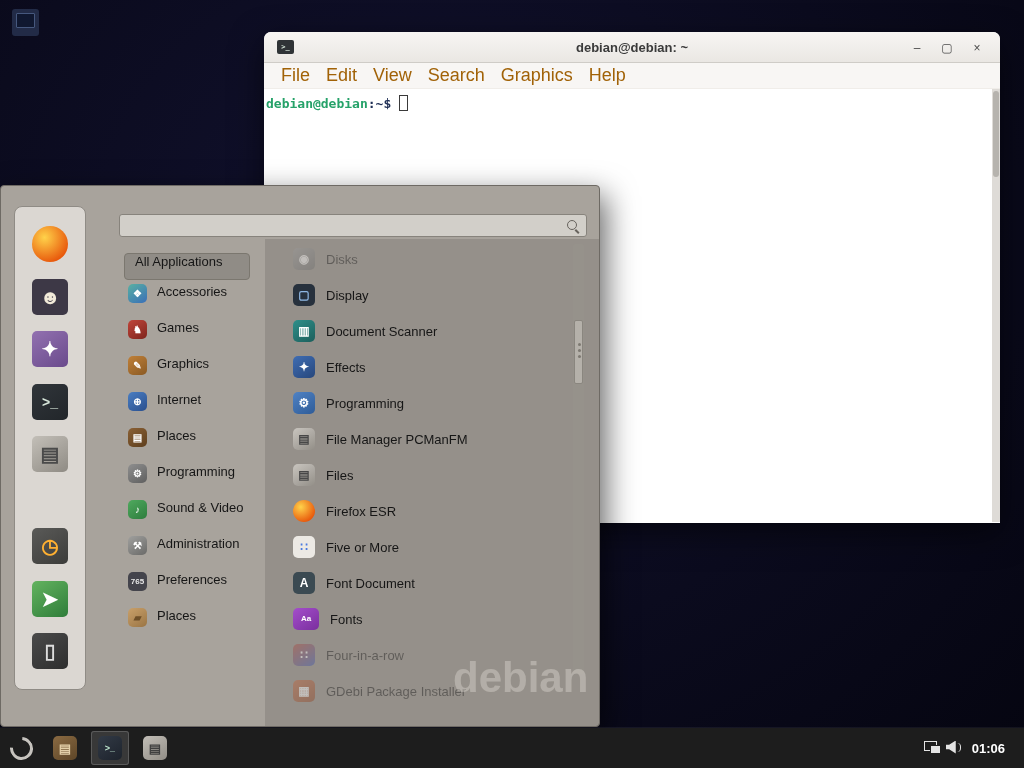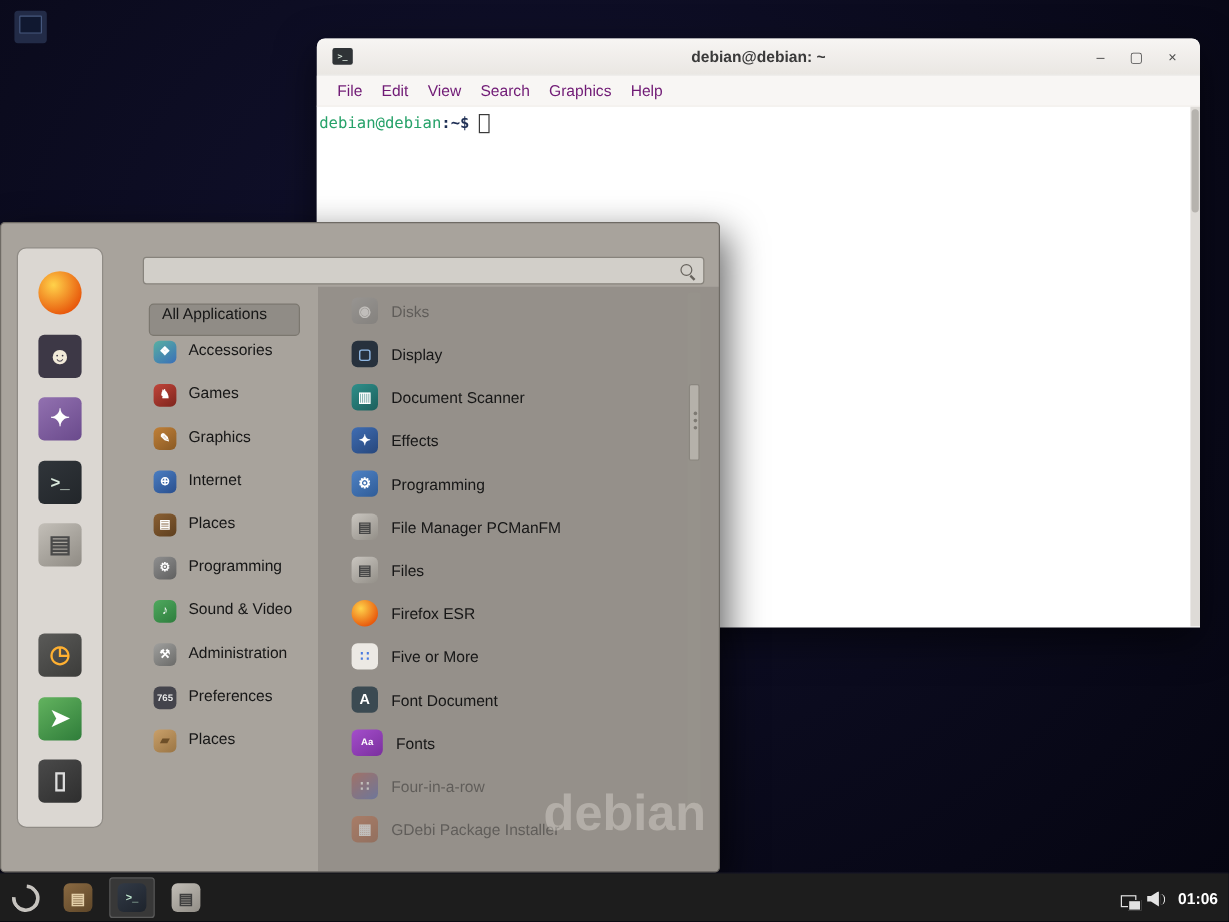--- a/index.html
+++ b/index.html
@@ -10,23 +10,23 @@
   .desk-icon::after { content:""; position:absolute; left:4px; top:4px; right:4px; bottom:8px; background:#101830; border:1px solid #46587e; border-radius:1px; }
 
   
   .term { position:absolute; left:264px; top:32px; width:736px; height:491px; background:#ffffff; border-radius:7px 7px 0 0; box-shadow:0 10px 32px rgba(0,0,0,.55); }
   .term-titlebar { position:relative; height:31px; background:linear-gradient(#f7f5f3,#eae7e3); border-bottom:1px solid #cfccc7; border-radius:7px 7px 0 0; display:flex; align-items:center; }
   .term-title { position:absolute; left:0; right:0; text-align:center; font-size:13px; font-weight:bold; color:#3a3a3a; }
   .term-win-icon { margin-left:13px; width:17px; height:14px; background:#2f3336; border-radius:2px; color:#d7e6da; font:bold 7px "DejaVu Sans Mono",monospace; display:flex; align-items:center; justify-content:center; z-index:1; }
   .term-btns { position:absolute; right:8px; top:0; height:31px; display:flex; align-items:center; }
   .term-btn { width:30px; text-align:center; color:#4c4c4c; font-size:12px; cursor:pointer; }
   .term-menubar { height:26px; background:#f8f6f4; display:flex; align-items:center; padding-left:9px; border-bottom:1px solid #f0ede9; }
-  .term-menu-item { font-size:13px; color:#701a75; padding:3px 8px; cursor:pointer; }
+  .term-menu-item { font-size:18px; color:#a16207; padding:3px 8px; cursor:pointer; }
   .term-body { position:relative; height:calc(491px - 58px); background:#fff; font:13px "DejaVu Sans Mono",monospace; padding:6px 2px; }
-  .prompt-user { color:#26a269; font-weight:normal; }
+  .prompt-user { color:#26a269; font-weight:bold; }
   .prompt-rest { color:#1f2f55; font-weight:bold; }
   .term-cursor { display:inline-block; width:9px; height:16px; border:1px solid #3a3a3a; margin-left:8px; vertical-align:text-bottom; }
   .term-scroll { position:absolute; right:0; top:0; width:8px; height:100%; background:#dedbd7; }
   .term-scroll-thumb { position:absolute; left:1px; top:2px; width:6px; height:86px; background:#b6b3ae; border-radius:3px; }
 
   
   .menu { position:absolute; left:0; top:185px; width:600px; height:542px; background:#a8a39c; border:1px solid #6e6a64; border-radius:4px; box-shadow:6px 10px 30px rgba(0,0,0,.6); }
   .menu-dark-col { position:absolute; left:264px; top:53px; width:334px; height:487px; background:rgba(52,49,45,.16); }
   .fav-strip { position:absolute; left:13px; top:20px; width:72px; height:484px; background:#dbd7d2; border:1px solid #8f8b85; border-radius:8px; }
   .fav { position:absolute; left:50%; transform:translateX(-50%); width:42px; height:42px; display:flex; align-items:center; justify-content:center; cursor:pointer; }
@@ -49,21 +49,21 @@
   .menu-scroll-thumb::after { content:""; position:absolute; left:3px; top:22px; width:3px; height:3px; border-radius:50%; background:#7d7972; box-shadow:0 6px 0 #7d7972, 0 12px 0 #7d7972; }
   .menu-watermark { position:absolute; left:452px; top:468px; font-size:42px; font-weight:bold; color:rgba(226,221,212,.40); }
 
   
   .taskbar { position:absolute; left:0; bottom:0; width:1024px; height:40px; background:#1d1d1d; display:flex; align-items:center; box-shadow:0 -1px 0 rgba(255,255,255,.06); }
   .tb-menu { width:36px; height:36px; margin-left:3px; display:flex; align-items:center; justify-content:center; cursor:pointer; border-radius:3px; }
   .swirl { width:23px; height:23px; border-radius:50%; border:3px solid #c6c3be; border-top-color:transparent; transform:rotate(-40deg); }
   .tb-wins { display:flex; align-items:center; }
   .tb-win { width:38px; height:34px; margin-left:7px; display:flex; align-items:center; justify-content:center; border-radius:3px; cursor:pointer; }
   .tb-win.active { background:#383838; box-shadow:inset 0 0 0 1px #5a5a5a; }
-  .tray { margin-left:auto; display:flex; align-items:flex-end; gap:9px; padding-right:9px; }
+  .tray { margin-left:auto; display:flex; align-items:flex-start; gap:9px; padding-right:19px; }
   .net { position:relative; width:13px; height:10px; border:1px solid #e3e3e3; flex:none; display:inline-block; }
   .net::after { content:""; position:absolute; right:-5px; bottom:-4px; width:9px; height:7px; background:#e3e3e3; border:1px solid #1d1d1d; }
   .vol { position:relative; width:17px; height:13px; flex:none; display:inline-block; }
   .vol-body { position:absolute; left:0; top:0; width:10px; height:13px; background:#e3e3e3; clip-path:polygon(0 32%, 34% 32%, 100% 0, 100% 100%, 34% 68%, 0 68%); }
   .vol-wave { position:absolute; left:11px; top:2px; width:4px; height:9px; border-right:1.6px solid #e3e3e3; border-radius:0 6px 6px 0; }
   .clock { color:#ffffff; font-weight:bold; font-size:13px; }
 </style>
 </head>
 <body>
 

